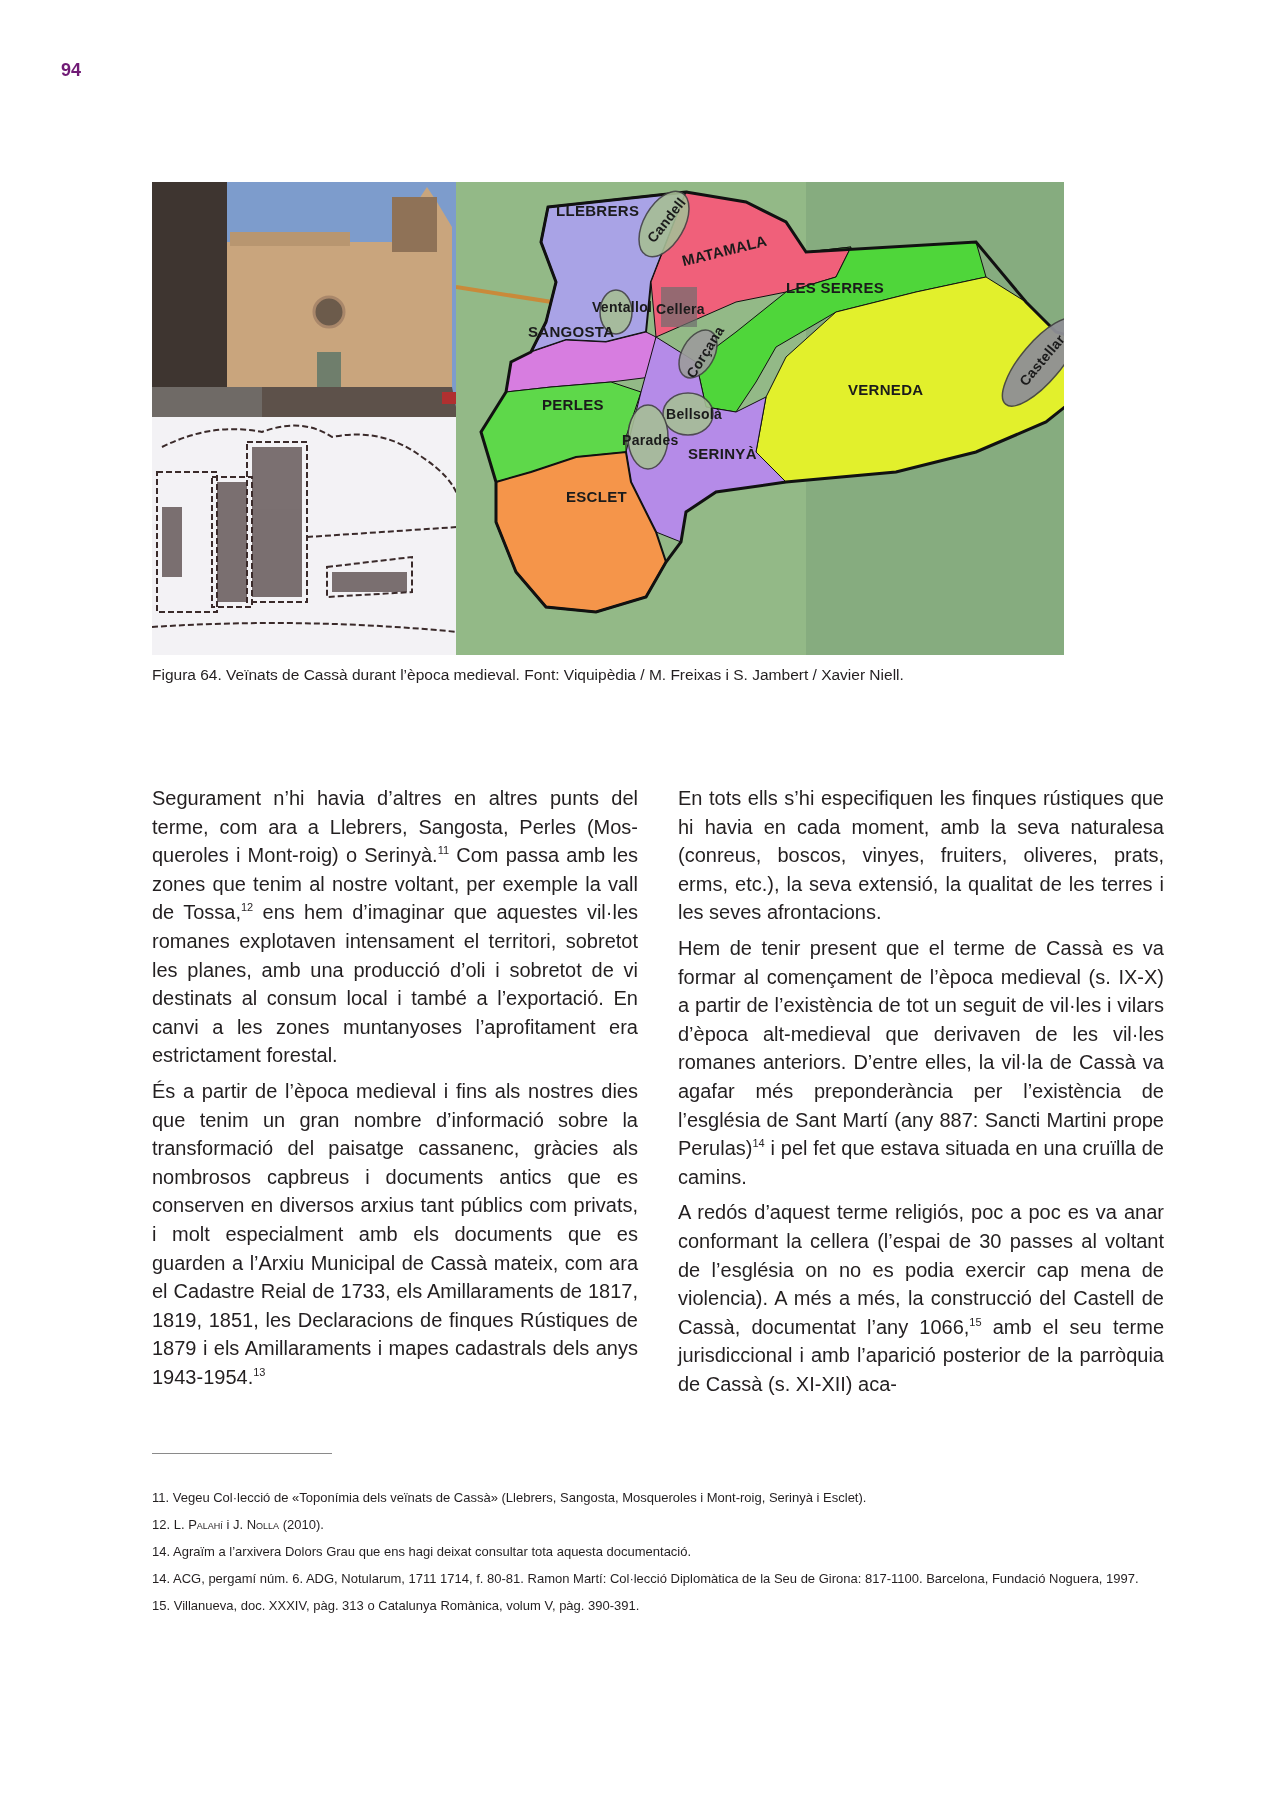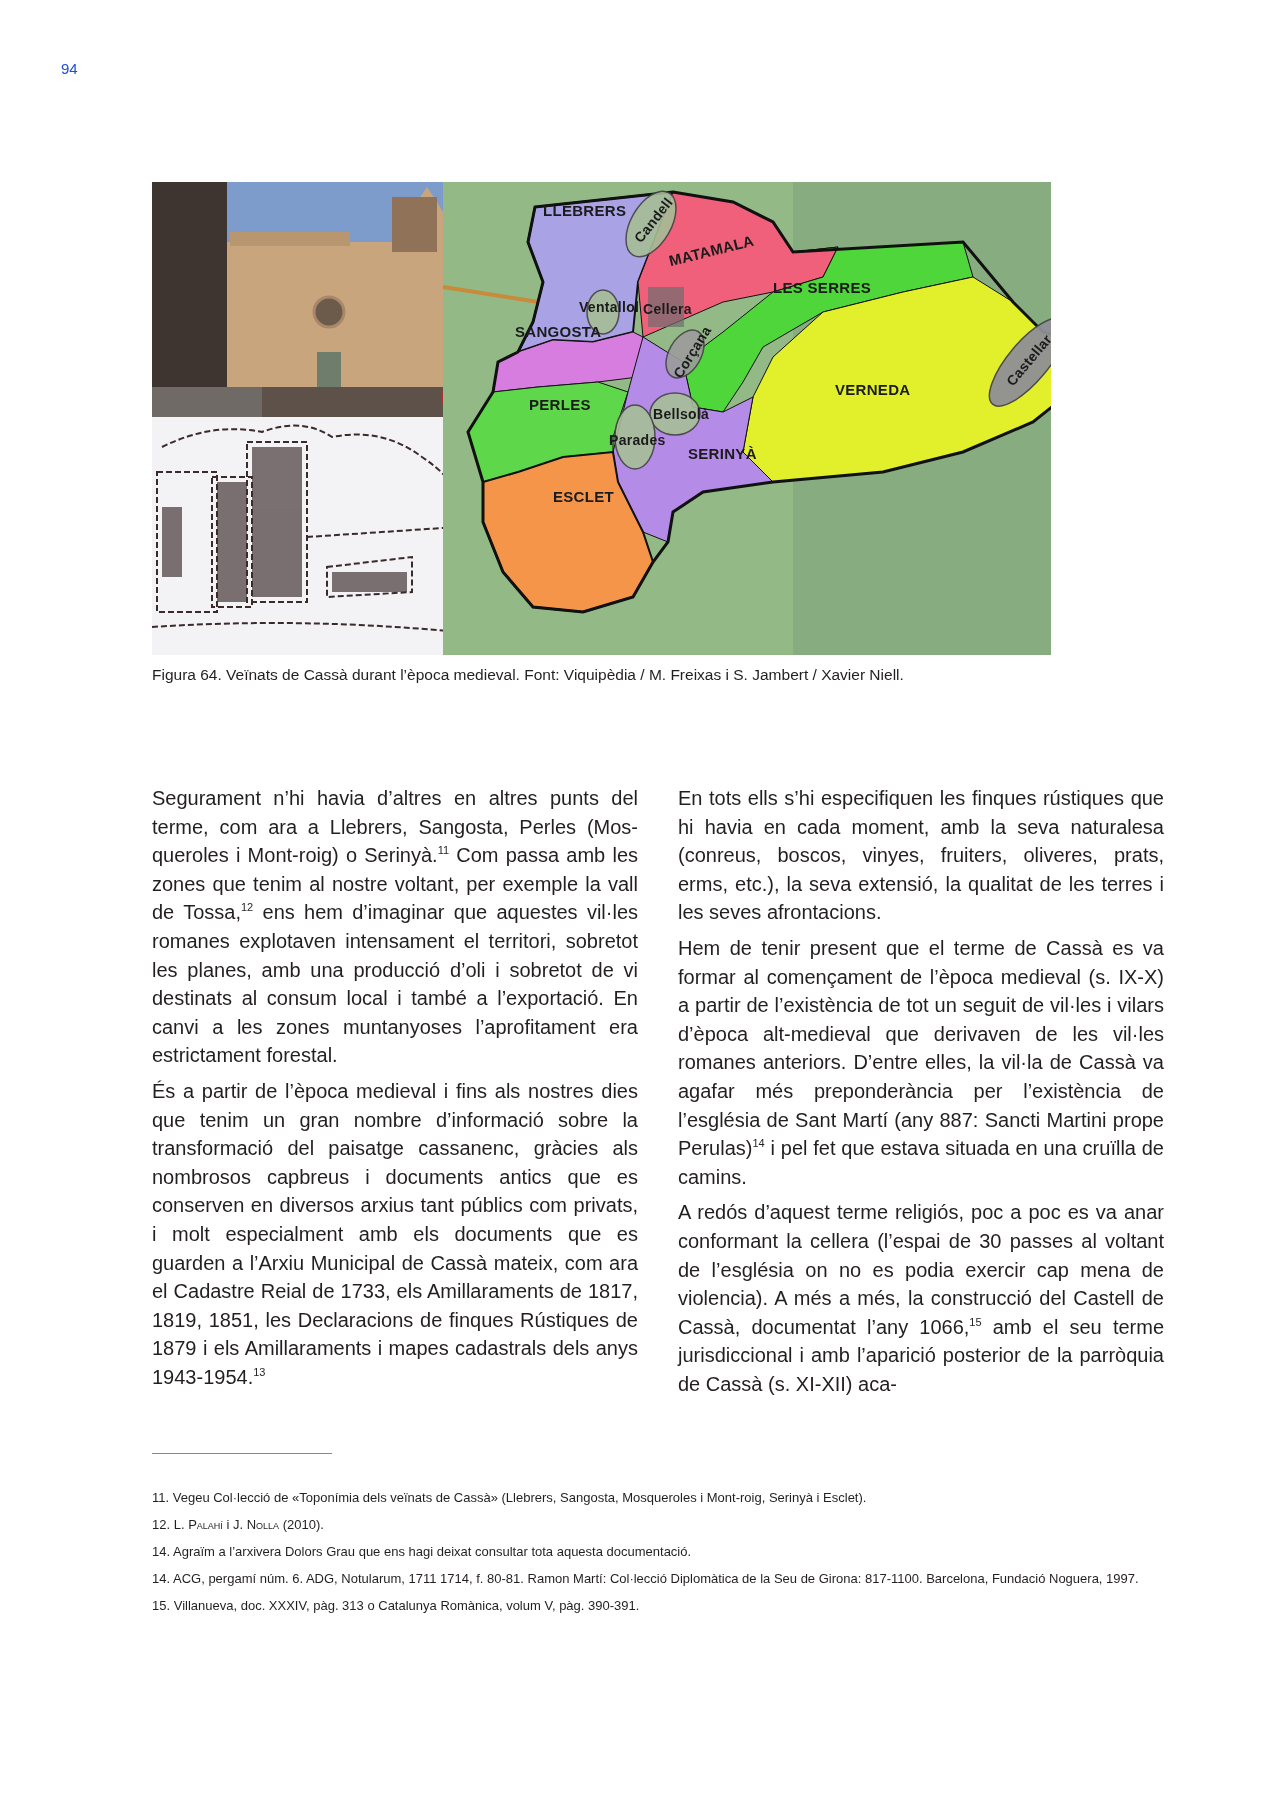--- a/index.html
+++ b/index.html
@@ -1,25 +1,25 @@
 <!DOCTYPE html>
 <html><head>
 <meta charset="utf-8">
 <style>
   html, body { margin: 0; padding: 0; background: #ffffff; }
   body { width: 1272px; height: 1800px; position: relative; overflow: hidden;
          font-family: "Liberation Sans", "DejaVu Sans", sans-serif; color: #231f20; }
-  .page-number { position: absolute; left: 61px; top: 60px; font-size: 15px; font-weight: normal; color: #1d4ed8; }
+  .page-number { position: absolute; left: 61px; top: 60px; font-size: 18px; font-weight: bold; color: #701a75; }
 
   .figure { position: absolute; left: 152px; top: 182px; width: 1006px; height: 473px; overflow: hidden; }
   .photo-col { position: absolute; left: 0; top: 0; width: 306px; height: 473px; }
   .photo-church { position: absolute; left: 0; top: 0; width: 306px; height: 235px; overflow: hidden;
                   background: linear-gradient(180deg, #6f93c9 0%, #9fb8dc 40%, #c7a27a 41%, #b58d67 75%, #6a5a4d 100%); }
   .photo-drawing { position: absolute; left: 0; top: 235px; width: 306px; height: 238px; background: #f4f4f6; overflow: hidden; }
-  .map { position: absolute; left: 291px; top: 0; width: 608px; height: 473px; overflow: hidden;
+  .map { position: absolute; left: 304px; top: 0; width: 608px; height: 473px; overflow: hidden;
          background: linear-gradient(135deg, #8db37c 0%, #a9c79a 30%, #7fa77a 60%, #6c9170 100%); }
   .map svg { position: absolute; left: 0; top: 0; }
   .map-label { position: absolute; font-weight: bold; font-size: 15px; color: #1b1b1b; letter-spacing: 0.3px; white-space: nowrap; }
   .map-label.small { font-size: 14px; }
 
   .caption { position: absolute; left: 152px; top: 666px; width: 1006px; font-size: 15.5px; color: #231f20; }
 
   .column { position: absolute; top: 784px; width: 486px; font-size: 20px; line-height: 28.6px; text-align: justify; color: #231f20; }
   .col-left { left: 152px; }
   .col-right { left: 678px; }
@@ -108,21 +108,21 @@
       <ellipse cx="192" cy="255" rx="20" ry="32" fill="#a6be96" stroke="#444" stroke-width="1.5" opacity="0.9"></ellipse>
       <rect x="205" y="105" width="36" height="40" fill="#6e6e6e" opacity="0.7"></rect>
     </svg>
 
     <div class="map-label" style="left:100px;top:20px;">LLEBRERS</div>
     <div class="map-label" style="left:225px;top:60px;transform:rotate(-14deg);">MATAMALA</div>
     <div class="map-label" style="left:330px;top:97px;">LES SERRES</div>
     <div class="map-label" style="left:72px;top:141px;">SANGOSTA</div>
     <div class="map-label" style="left:86px;top:214px;">PERLES</div>
     <div class="map-label" style="left:392px;top:199px;">VERNEDA</div>
-    <div class="map-label" style="left:232px;top:263px;margin-left:13px;">SERINYÀ</div>
+    <div class="map-label" style="left:232px;top:263px;">SERINYÀ</div>
     <div class="map-label" style="left:110px;top:306px;">ESCLET</div>
 
     <div class="map-label small" style="left:184px;top:30px;transform:rotate(-52deg);">Candell</div>
     <div class="map-label small" style="left:136px;top:117px;text-align:right;">Ventallol</div>
     <div class="map-label small" style="left:200px;top:119px;">Cellera</div>
     <div class="map-label small" style="left:220px;top:162px;transform:rotate(-58deg);">Corçana</div>
     <div class="map-label small" style="left:555px;top:170px;transform:rotate(-50deg);">Castellar</div>
     <div class="map-label small" style="left:210px;top:224px;">Bellsolà</div>
     <div class="map-label small" style="left:166px;top:250px;">Parades</div>
   </div>

